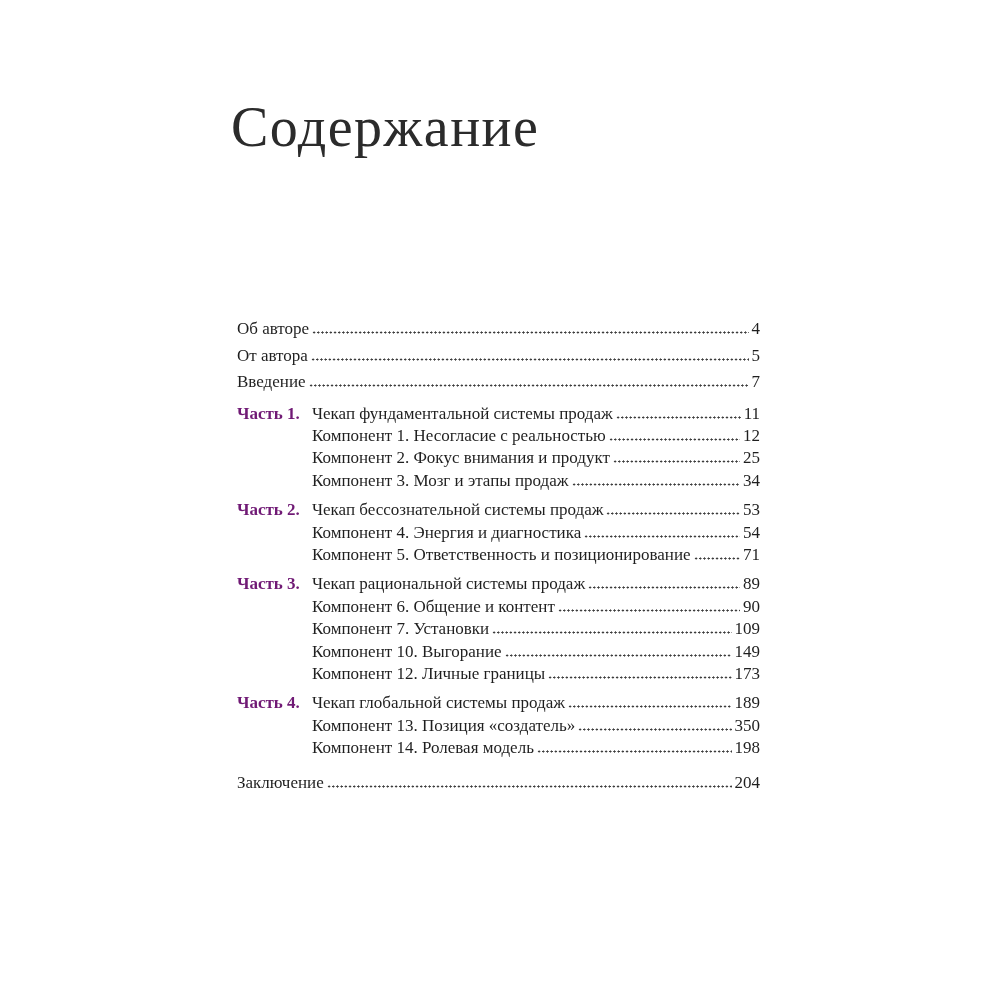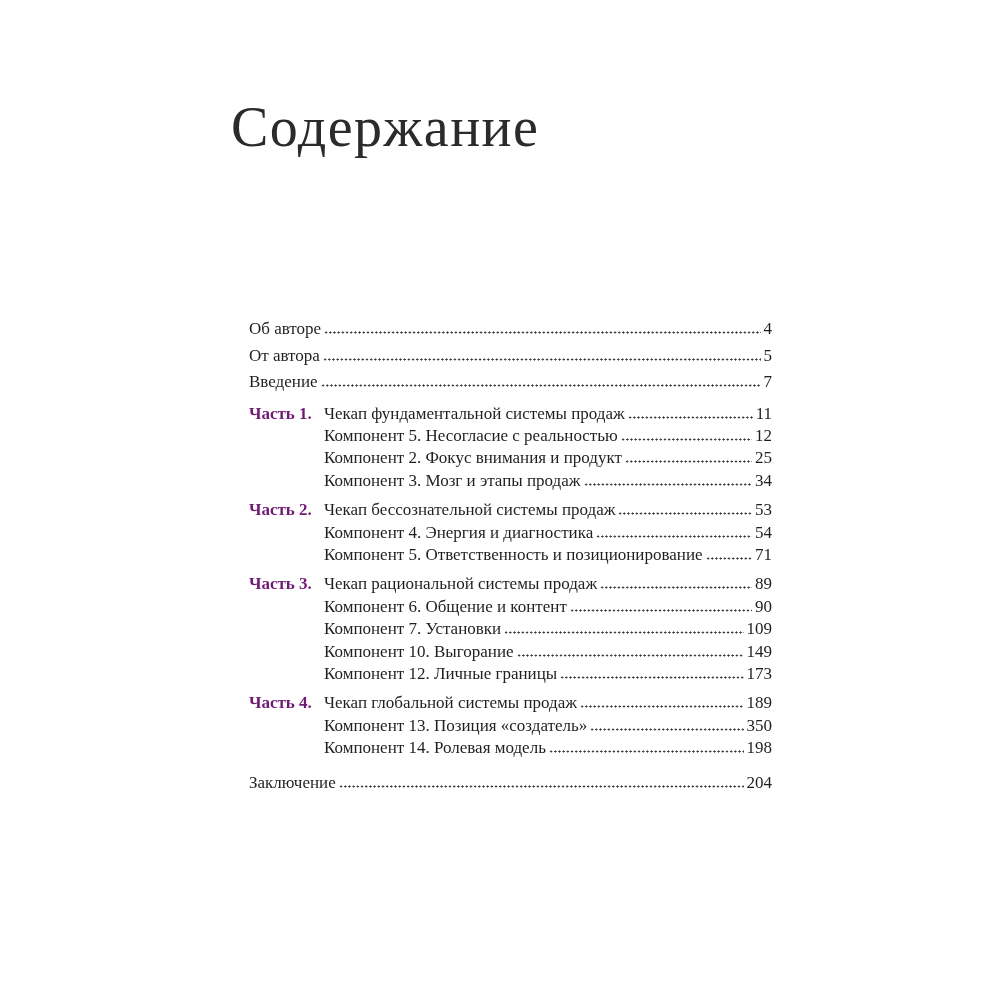--- a/index.html
+++ b/index.html
@@ -15,21 +15,21 @@
     left: 231px; top: 95px;
     margin: 0;
     font-size: 56px;
     font-weight: 400;
     letter-spacing: 1.5px;
     color: #2b2b2b;
     white-space: nowrap;
   }
   .toc {
     position: absolute;
-    left: 249px; top: 316px;
+    left: 237px; top: 316px;
     width: 523px;
     font-size: 17px;
     color: #1f1f1f;
   }
   .row { display: flex; align-items: baseline; line-height: 22.4px; }
   .front-group .row, .back-group .row { line-height: 26.5px; }
   .part-group { margin-top: 7px; }
   .back-group { margin-top: 10px; }
   .part-num { flex: none; width: 75px; font-weight: 700; color: #701a75; }
   .comp { padding-left: 75px; }
@@ -70,21 +70,21 @@
         </div>
       </div>
       <div class="part-group">
         <div class="row">
           <span class="part-num">Часть 1.</span>
           <span class="lbl">Чекап фундаментальной системы продаж</span>
           <span class="leader"></span>
           <span class="pg">11</span>
         </div>
         <div class="row comp">
-          <span class="lbl">Компонент 5. Несогласие с реальностью</span>
+          <span class="lbl">Компонент 1. Несогласие с реальностью</span>
           <span class="leader"></span>
           <span class="pg">12</span>
         </div>
         <div class="row comp">
           <span class="lbl">Компонент 2. Фокус внимания и продукт</span>
           <span class="leader"></span>
           <span class="pg">25</span>
         </div>
         <div class="row comp">
           <span class="lbl">Компонент 3. Мозг и этапы продаж</span>

